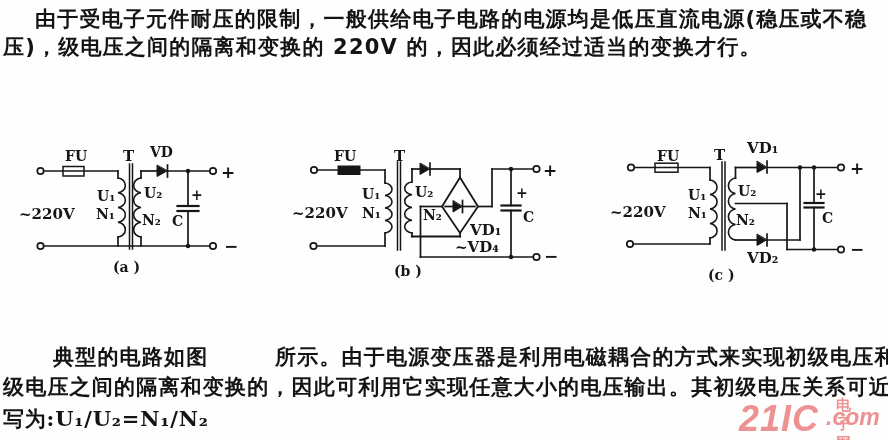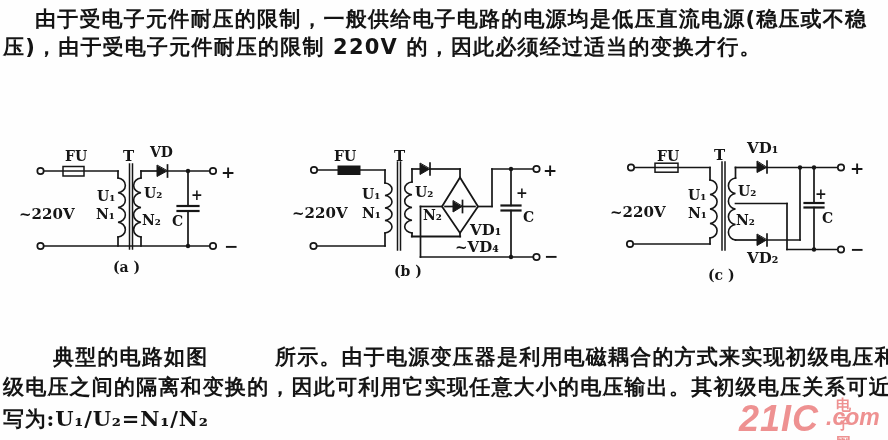--- a/index.html
+++ b/index.html
@@ -19,21 +19,21 @@
            letter-spacing:0px;font-family:"DejaVu Sans",sans-serif;}
   .wm-com{position:absolute;left:826px;top:404px;font-size:23px;font-weight:bold;
           font-style:italic;font-family:Liberation Sans, sans-serif;}
 </style>
 </head>
 <body>
 
 <div class="page">
 
   <div class="tline" style="left:35px;top:8px">由于受电子元件耐压的限制，一般供给电子电路的电源均是低压直流电源(稳压或不稳</div>
-  <div class="tline" style="left:3px;top:36px">压)，由于受电子元件耐压的限制 220V 的，因此必须经过适当的变换才行。</div>
+  <div class="tline" style="left:3px;top:36px">压)，级电压之间的隔离和变换的 220V 的，因此必须经过适当的变换才行。</div>
 
   <div class="tline" style="left:53px;top:346px">典型的电路如图　　　所示。由于电源变压器是利用电磁耦合的方式来实现初级电压和次</div>
   <div class="tline" style="left:3px;top:376px">级电压之间的隔离和变换的，因此可利用它实现任意大小的电压输出。其初级电压关系可近似</div>
   <div class="tline formula" style="left:3px;top:407px">写为:U₁/U₂=N₁/N₂</div>
 
   <div class="wm">
     <span class="wm-brand">21IC</span>
     <span class="wm-site">电子网</span>
     <span class="wm-com">.com</span>
   </div>

